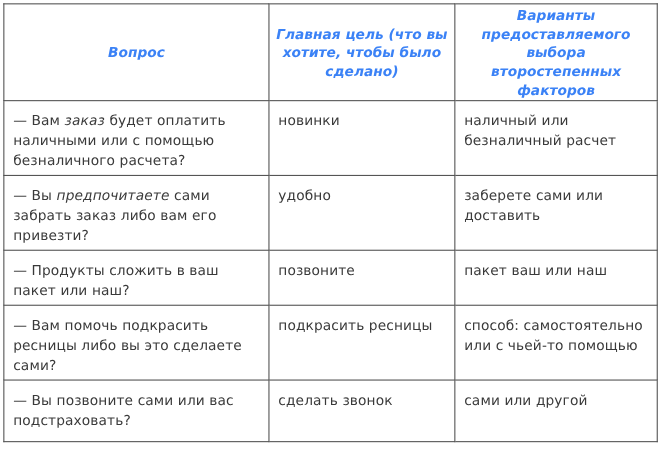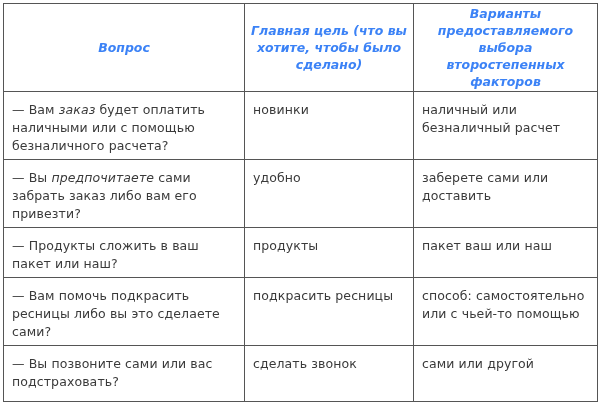--- a/index.html
+++ b/index.html
@@ -61,21 +61,21 @@
         </td>
     <td>
           <div class="cell">заберете сами или доставить</div>
         </td>
   </tr>
   <tr class="r3">
     <td>
           <div class="cell">— Продукты сложить в ваш пакет или наш?</div>
         </td>
     <td>
-          <div class="cell">продукты</div>
+          <div class="cell">позвоните</div>
         </td>
     <td>
           <div class="cell">пакет ваш или наш</div>
         </td>
   </tr>
   <tr class="r4">
     <td>
           <div class="cell">— Вам помочь подкрасить ресницы либо вы это сделаете сами?</div>
         </td>
     <td>

